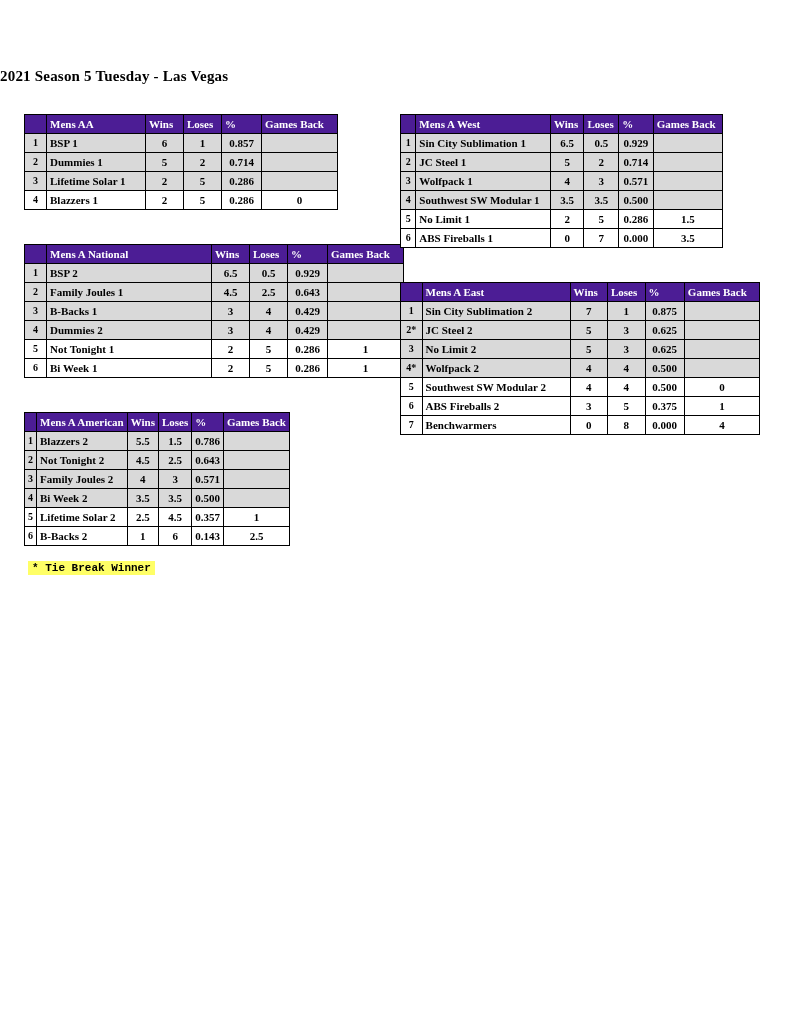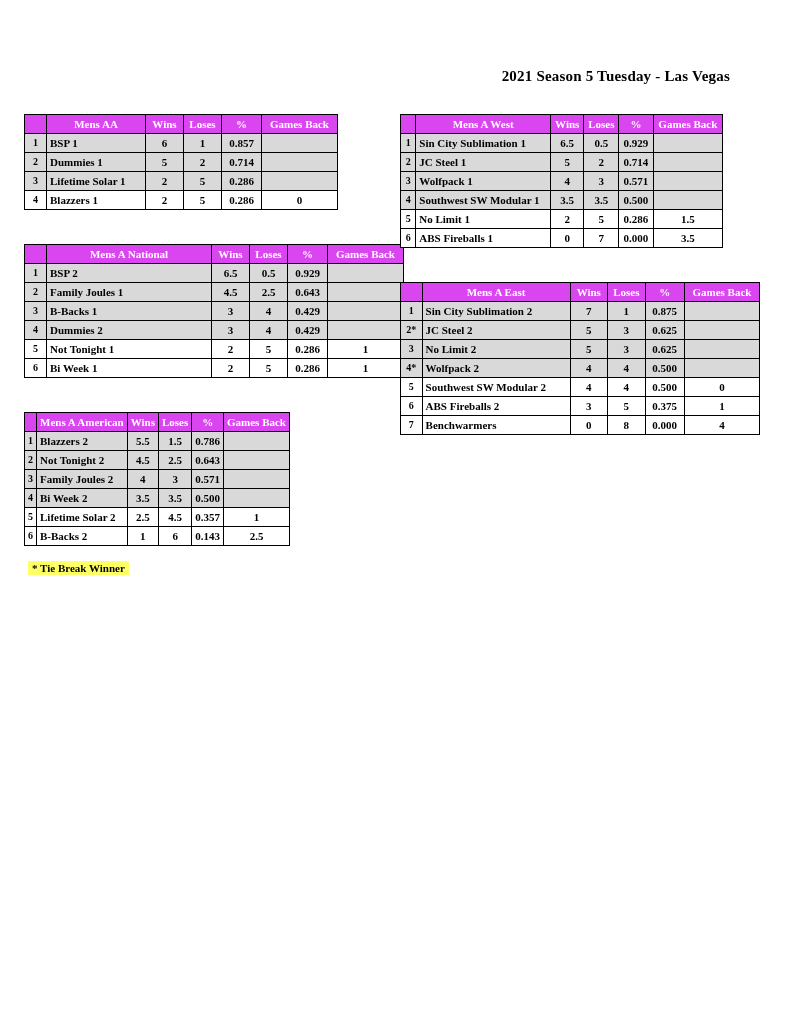--- a/index.html
+++ b/index.html
@@ -13,44 +13,44 @@
     font-family: "Liberation Serif", serif;
     color: #000000;
     position: relative;
     overflow: hidden;
   }
   .page-title {
     position: absolute;
     top: 68px;
     left: 0;
     width: 730px;
-    text-align: right;
+    text-align: left;
     font-size: 15px;
     font-weight: bold;
     font-family: "Liberation Serif", serif;
     letter-spacing: 0.2px;
   }
   .tbl {
     position: absolute;
     border-collapse: collapse;
     font-size: 11px;
     font-family: "Liberation Serif", serif;
   }
   .tbl td, .tbl th {
     border: 1px solid #000000;
     padding: 0 3px;
     height: 18px;
     line-height: 18px;
     box-sizing: border-box;
   }
   .tbl thead th {
-    background: #d946ef;
+    background: #4c1d95;
     color: #ffffff;
     font-weight: bold;
-    text-align: center;
+    text-align: left;
     font-size: 11px;
     white-space: nowrap;
   }
   .tbl thead th.rankhead {
     width: 22px;
   }
   .c-rank {
     width: 22px;
     text-align: center;
     background: #d9d9d9;
@@ -89,21 +89,21 @@
   tr.plain .c-gb {
     background: #ffffff;
   }
   .legend {
     position: absolute;
     left: 28px;
     top: 561px;
     background: #ffff66;
     font-size: 11px;
     font-weight: bold;
-    font-family: Liberation Serif, serif;
+    font-family: Liberation Mono, monospace;
     padding: 1px 4px;
     white-space: nowrap;
   }
   
   #tbl-mens-aa        { left: 24px;  top: 114px; width: 314px; }
   #tbl-mens-a-national{ left: 24px;  top: 244px; width: 380px; }
   #tbl-mens-a-american{ left: 24px;  top: 412px; width: 250px; }
   #tbl-mens-a-west    { left: 400px; top: 114px; width: 323px; }
   #tbl-mens-a-east    { left: 400px; top: 282px; width: 360px; padding-left: 44px; }
   #tbl-mens-a-west .c-team, #tbl-mens-a-east .c-team { width: 150px; }

